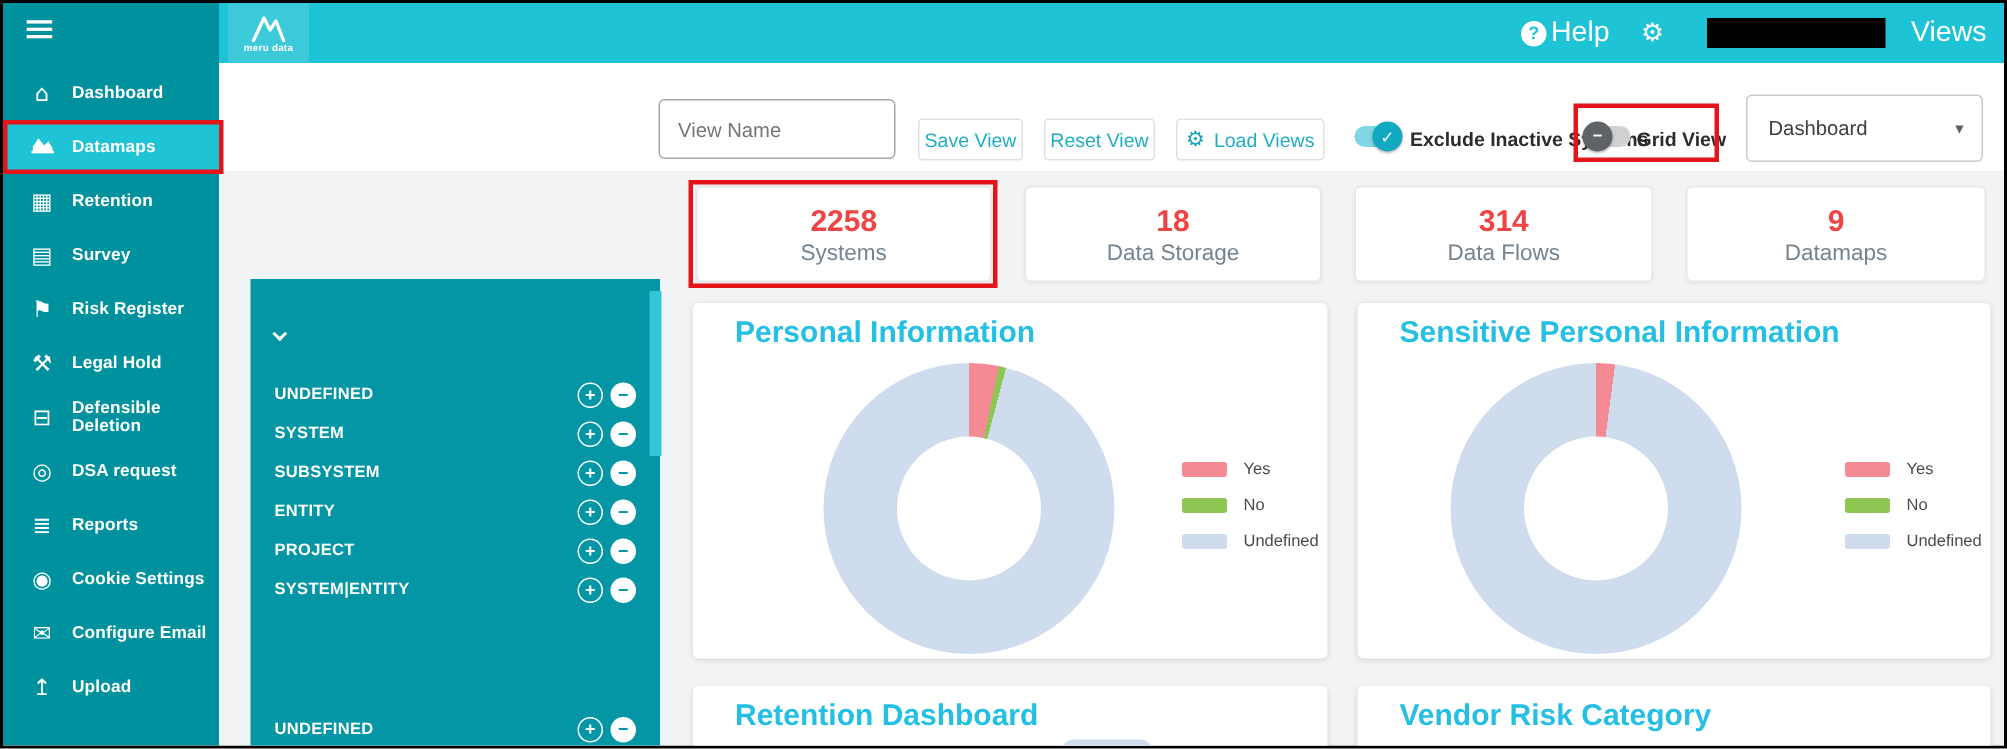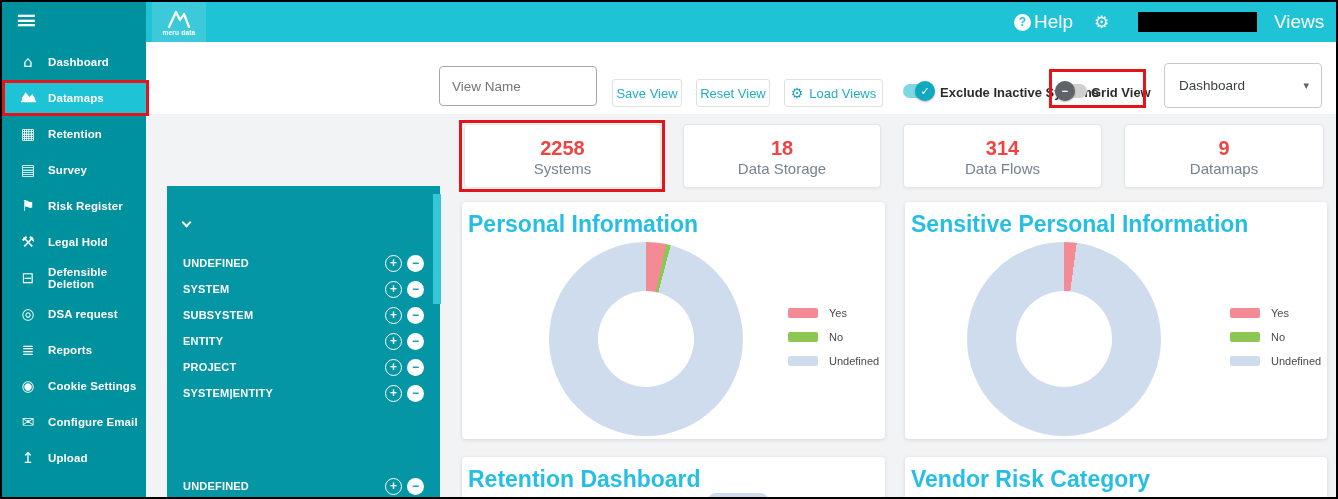--- a/index.html
+++ b/index.html
@@ -86,21 +86,21 @@
   
   .stat-card { position:absolute; top:122px; height:64px; background:#fff; border:1px solid #e4e6e8;
     border-radius:4px; box-shadow:0 1px 3px rgba(0,0,0,.06); display:flex; flex-direction:column;
     align-items:center; justify-content:center; z-index:3; }
   .stat-card .num { font-size:20px; font-weight:700; color:#ef4444; line-height:1.2; }
   .stat-card .cap { font-size:15px; color:#75838f; }
 
   
   .chart-card { position:absolute; background:#fff; border-radius:4px;
     box-shadow:0 1px 4px rgba(0,0,0,.12); z-index:3; overflow:hidden; }
-  .chart-title { position:absolute; left:6px; top:9px; font-size:23px; color:#26bfe4; }
+  .chart-title { position:absolute; left:28px; top:9px; font-size:20px; color:#26bfe4; }
   .donut { position:absolute; width:194px; height:194px; border-radius:50%; }
   .donut .hole { position:absolute; left:49px; top:49px; width:96px; height:96px;
     border-radius:50%; background:#fff; }
   .legend { position:absolute; display:flex; flex-direction:column; }
   .legend-item { display:flex; align-items:center; height:10px; margin-bottom:14px; cursor:pointer; }
   .swatch { width:30px; height:10px; border-radius:2px; flex:none; }
   .legend-lbl { font-size:11px; color:#4a4a4a; margin-left:11px; white-space:nowrap; }
   .donut-hint { position:absolute; background:#cfdcee; border-radius:60px 60px 0 0; }
 
   

